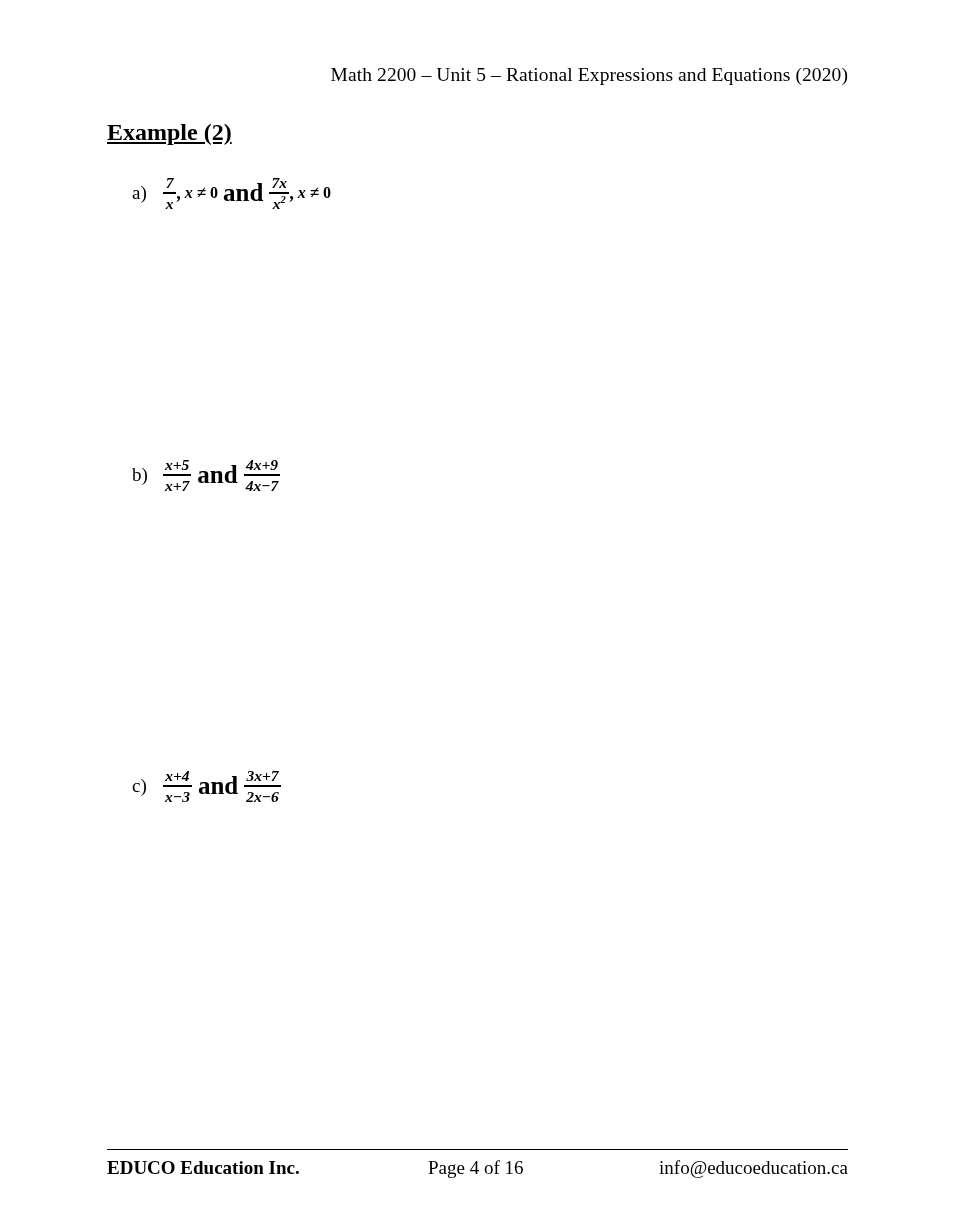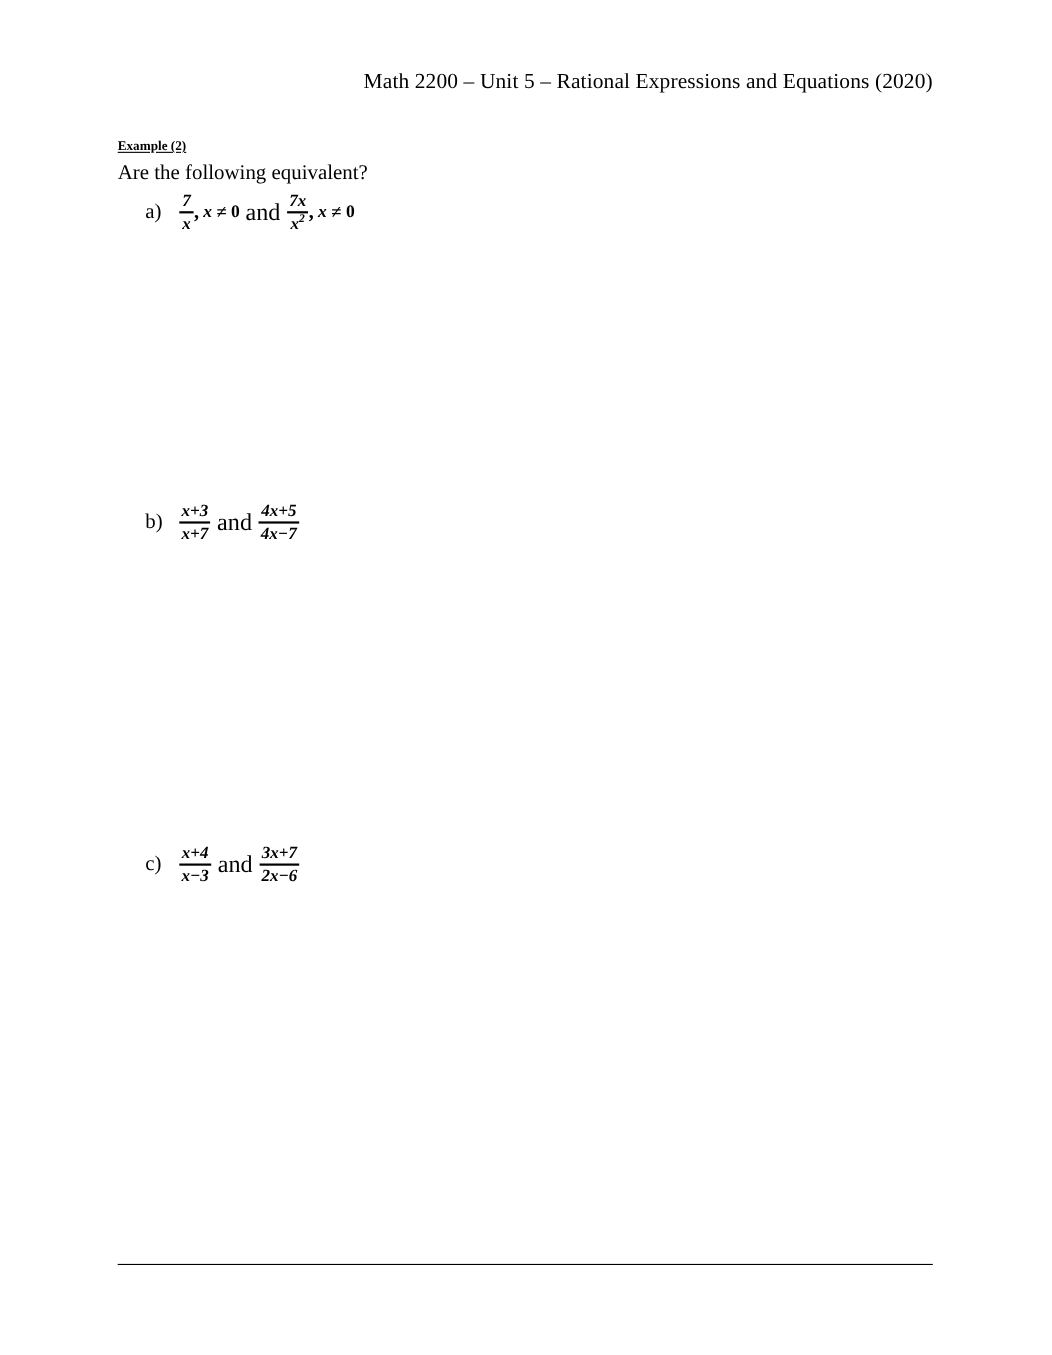--- a/index.html
+++ b/index.html
@@ -39,21 +39,21 @@
 
   
   .body-block {
     position: absolute;
     top: 105px;
     left: 107px;
     width: 741px;
   }
 
   .example-heading {
-    font-size: 12px;
+    font-size: 24px;
     font-weight: bold;
     line-height: 23px;
     text-decoration: underline;
     text-underline-offset: 2px;
     display: inline-block;
   }
 
   .prompt-line {
     font-size: 19px;
     line-height: 24px;
@@ -91,23 +91,23 @@
     font-weight: bold;
     font-size: 16px;
   }
   .mn {
     font-weight: bold;
     font-size: 16px;
   }
 
   
   .rm {
-    font-size: 22px;
+    font-size: 25px;
     font-style: normal;
-    font-weight: normal;
+    font-weight: bold;
     padding: 0 5px;
   }
   .punct {
     font-size: 19px;
     font-style: italic;
     font-weight: bold;
     padding-right: 3px;
   }
   .neq {
     font-size: 17px;
@@ -189,21 +189,20 @@
 </style>
 </head>
 <body>
 
 <div class="page">
 
   <div class="doc-header">Math 2200 – Unit 5 – Rational Expressions and Equations (2020)</div>
 
   <div class="body-block">
     <div class="example-heading">Example (2)</div>
-    <div class="prompt-line">Are the following equivalent?</div>
   </div>
 
   <div class="problem problem-a">
     <span class="item-label">a)</span>
     <span class="expr">
       <span class="frac narrow">
         <span class="num">7</span>
         <span class="bar"></span>
         <span class="den">x</span>
       </span>
@@ -221,27 +220,27 @@
       <span class="mi">x</span>
       <span class="neq">≠</span>
       <span class="mn">0</span>
     </span>
   </div>
 
   <div class="problem problem-b">
     <span class="item-label">b)</span>
     <span class="expr">
       <span class="frac">
-        <span class="num">x+3</span>
+        <span class="num">x+5</span>
         <span class="bar"></span>
         <span class="den">x+7</span>
       </span>
       <span class="rm">and</span>
       <span class="frac">
-        <span class="num">4x+5</span>
+        <span class="num">4x+9</span>
         <span class="bar"></span>
         <span class="den">4x−7</span>
       </span>
     </span>
   </div>
 
   <div class="problem problem-c">
     <span class="item-label">c)</span>
     <span class="expr">
       <span class="frac">
@@ -252,14 +251,19 @@
       <span class="rm">and</span>
       <span class="frac">
         <span class="num">3x+7</span>
         <span class="bar"></span>
         <span class="den">2x−6</span>
       </span>
     </span>
   </div>
 
   <div class="footer-rule"></div>
+  <div class="footer">
+    <span class="footer-left">EDUCO Education Inc.</span>
+    <span class="footer-center">Page 4 of 16</span>
+    <span class="footer-right">info@educoeducation.ca</span>
+  </div>
 
 </div>
 
 </body></html>

